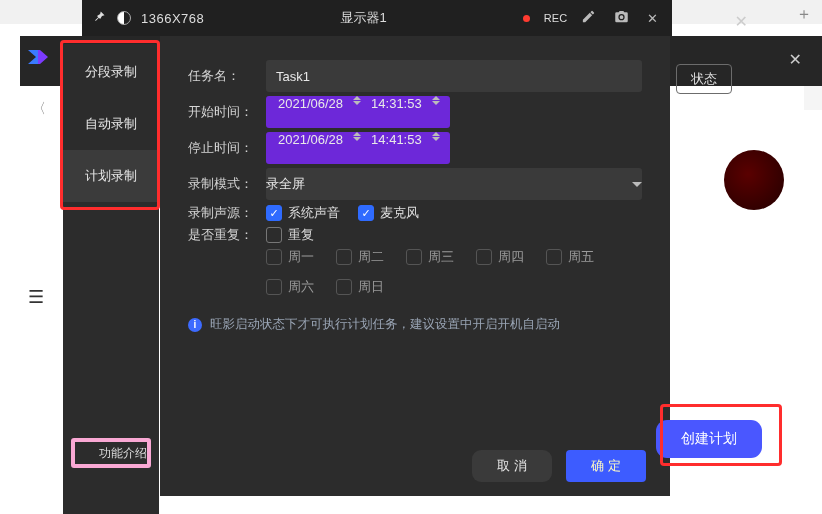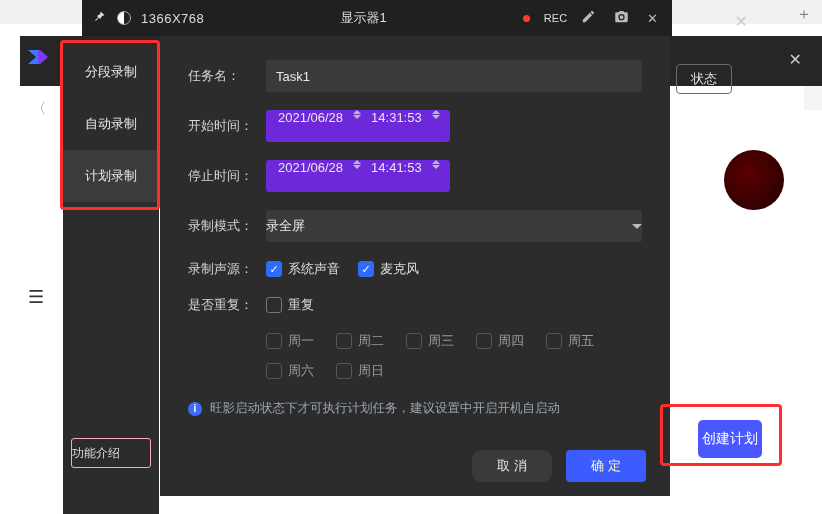--- a/index.html
+++ b/index.html
@@ -83,36 +83,36 @@
   }
   .side-item {
     height: 52px;
     display:flex; align-items:center; justify-content:center;
     font-size: 13px; color:#e8e8e8; cursor:pointer;
   }
   .side-item.active { background:#3b3b3b; }
   .side-func {
     margin: 236px 8px 8px 8px;
     height: 30px;
-    border: 1px solid #f9a8d4;
+    border: 4px solid #f9a8d4;
     border-radius: 3px;
-    display:flex; align-items:center; justify-content:flex-start;
+    display:flex; align-items:center; justify-content:flex-end;
     font-size:12px; color:#ddd; cursor:pointer;
   }
 
   
   .dialog {
     position:absolute;
     left: 160px; top: 36px;
     width: 510px; height: 460px;
     background: #2c2c2c;
     z-index: 7;
     padding: 24px 28px 16px 28px;
   }
-  .row { display:flex; align-items:center; margin-bottom: 18px; }
+  .row { display:flex; align-items:center; margin-bottom: 4px; }
   .label { width: 78px; color:#d5d5d5; font-size:13px; }
   .input {
     flex:1; height:32px; background:#3a3a3a; border:none; border-radius:3px;
     color:#e8e8e8; padding:12px 10px; font-size:13px;
   }
   .input::placeholder { color:#aaa; }
   .dateblock {
     display:flex; gap:8px;
     background:#6d28d9; border-radius:3px; height:32px; padding:0 8px 0 12px;
     color:#e8e8e8; font-size:13px;
@@ -163,21 +163,21 @@
   .status-btn {
     position:absolute; top:64px; right:90px; z-index:6;
     height:30px; padding:0 14px; border-radius:4px;
     border:1px solid #6c6c6c; background:transparent; color:#e2e2e2;
     font-size:13px; cursor:pointer;
   }
 
   
   .create-plan {
     position:absolute; right:60px; top:420px;
-    height:38px; padding:0 4px; border-radius:5px;
+    height:38px; padding:0 25px; border-radius:11px;
     background:#4a57ff; color:#fff; border:none;
     font-size:14px; cursor:pointer; z-index:8;
   }
 
   
   .hl {
     position:absolute; border:3px solid #ff2d2d; border-radius:4px;
     z-index: 20; pointer-events:none;
   }
   .hl1 { left:60px; top:40px; width:100px; height:170px; }

